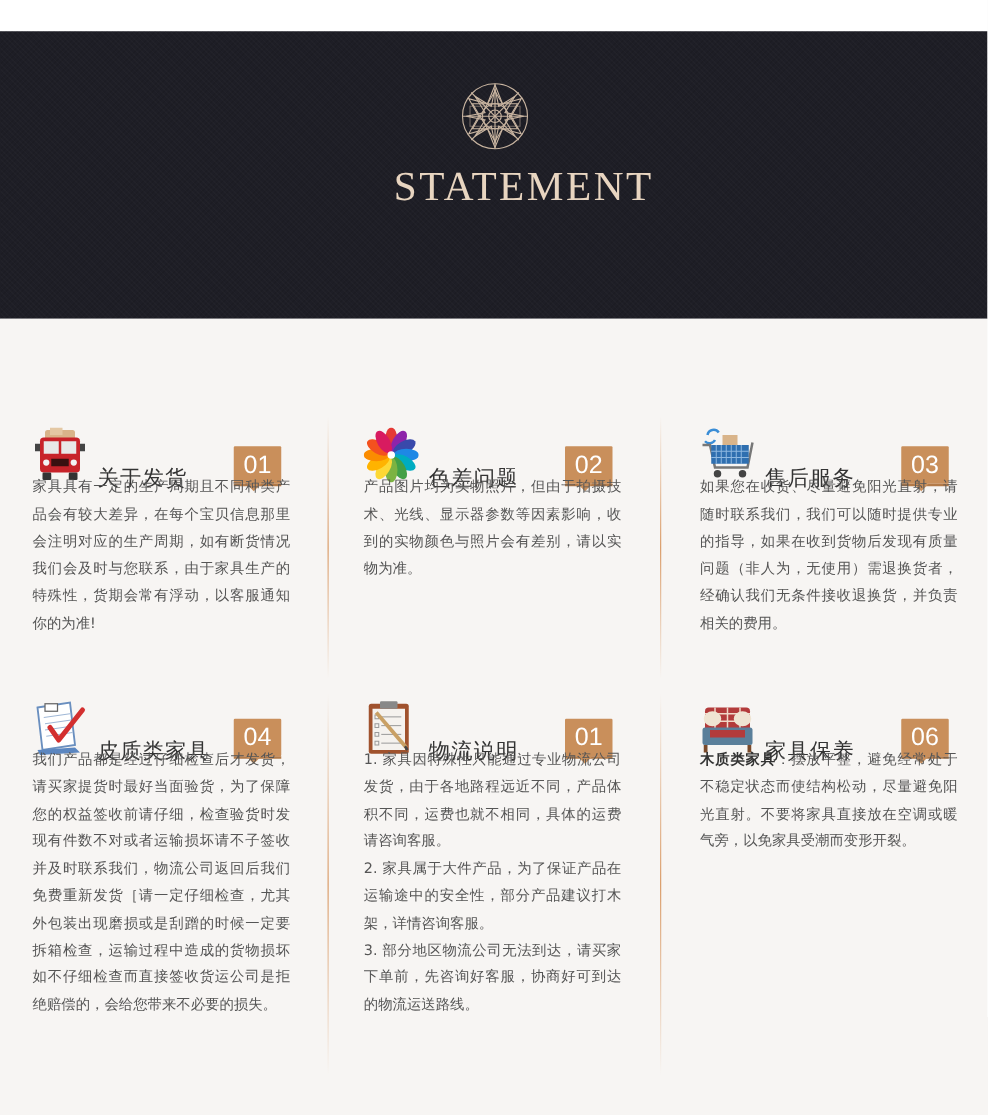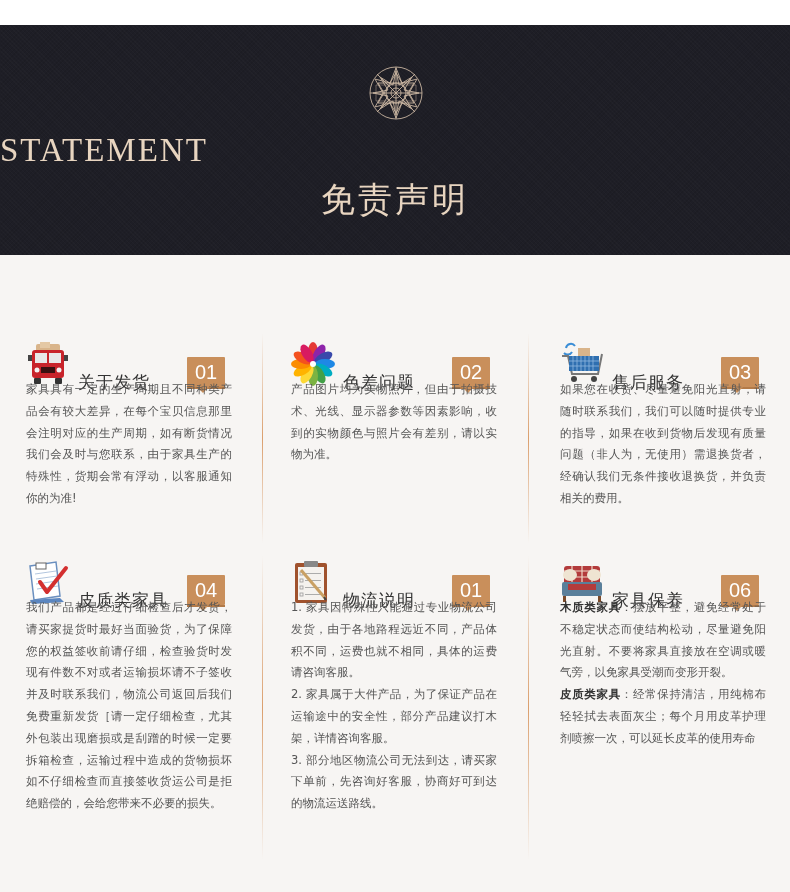--- a/index.html
+++ b/index.html
@@ -10,23 +10,23 @@
 
   .banner {
     position: absolute; left: 0; top: 25px; width: 790px; height: 230px;
     background-color: #1e1e26;
     background-image:
       repeating-linear-gradient(45deg, rgba(255,255,255,0.015) 0 1px, transparent 1px 3px),
       repeating-linear-gradient(-45deg, rgba(0,0,0,0.08) 0 1px, transparent 1px 3px);
   }
   .emblem { position: absolute; left: 368px; top: 40px; width: 56px; height: 56px; }
   .banner-title-en {
-    position: absolute; left: 0; top: 107px; width: 790px; text-align: left;
+    position: absolute; left: 0; top: 107px; width: 790px; text-align: center;
     font-family: "Liberation Serif", "DejaVu Serif", serif;
-    font-size: 33px; letter-spacing: 2px; color: #e8d5c0;
+    font-size: 33px; letter-spacing: 2px; color: #e8d5c0; padding-left: 48px;
   }
   .banner-title-cn {
     position: absolute; left: 0; top: 152px; width: 790px; text-align: center;
     font-family: "DejaVu Serif", "Liberation Serif", serif;
     font-size: 34px; letter-spacing: 3px; color: #e8d5c0;
   }
 
   .content {
     position: absolute; left: 0; top: 255px; width: 790px; height: 637px;
     background: #f7f5f3;
@@ -81,21 +81,20 @@
       <polygon points="28,48 46,18 10,18"></polygon>
       <circle cx="28" cy="28" r="10"></circle>
       <circle cx="28" cy="28" r="5"></circle>
       <line x1="28" y1="2" x2="28" y2="54"></line>
       <line x1="2" y1="28" x2="54" y2="28"></line>
       <line x1="9" y1="9" x2="47" y2="47"></line>
       <line x1="47" y1="9" x2="9" y2="47"></line>
     </g>
   </svg>
   <div class="banner-title-en">STATEMENT</div>
-  <div class="banner-title-cn">免责声明</div>
 </div>
 
 <div class="content">
 
   <div class="vsep" style="left:262px; top:78px; height:210px;"></div>
   <div class="vsep" style="left:528px; top:78px; height:210px;"></div>
   <div class="vsep" style="left:262px; top:300px; height:305px;"></div>
   <div class="vsep" style="left:528px; top:300px; height:305px;"></div>
 
   <div class="card" style="left:26px; top:87px;">
@@ -234,17 +233,16 @@
       <ellipse cx="34" cy="15" rx="7" ry="6" fill="#efe4d2"></ellipse>
       <rect x="2" y="22" width="40" height="14" rx="2" fill="#5a7f9a"></rect>
       <rect x="8" y="24" width="28" height="6" fill="#b33b3b"></rect>
       <rect x="3" y="36" width="3" height="6" fill="#7a4a2a"></rect>
       <rect x="38" y="36" width="3" height="6" fill="#7a4a2a"></rect>
     </svg>
     <div class="title">家具保养</div>
     <div class="badge">06</div>
     <div class="body">
       <p><b>木质类家具</b><span>：摆放平整，避免经常处于不稳定状态而使结构松动，尽量避免阳光直射。不要将家具直接放在空调或暖气旁，以免家具受潮而变形开裂。</span></p>
-      <p><b>皮质类家具</b><span>：经常保持清洁，用纯棉布轻轻拭去表面灰尘；每个月用皮革护理剂喷擦一次，可以延长皮革的使用寿命</span></p>
     </div>
   </div>
 
 </div>
 
 </body></html>

